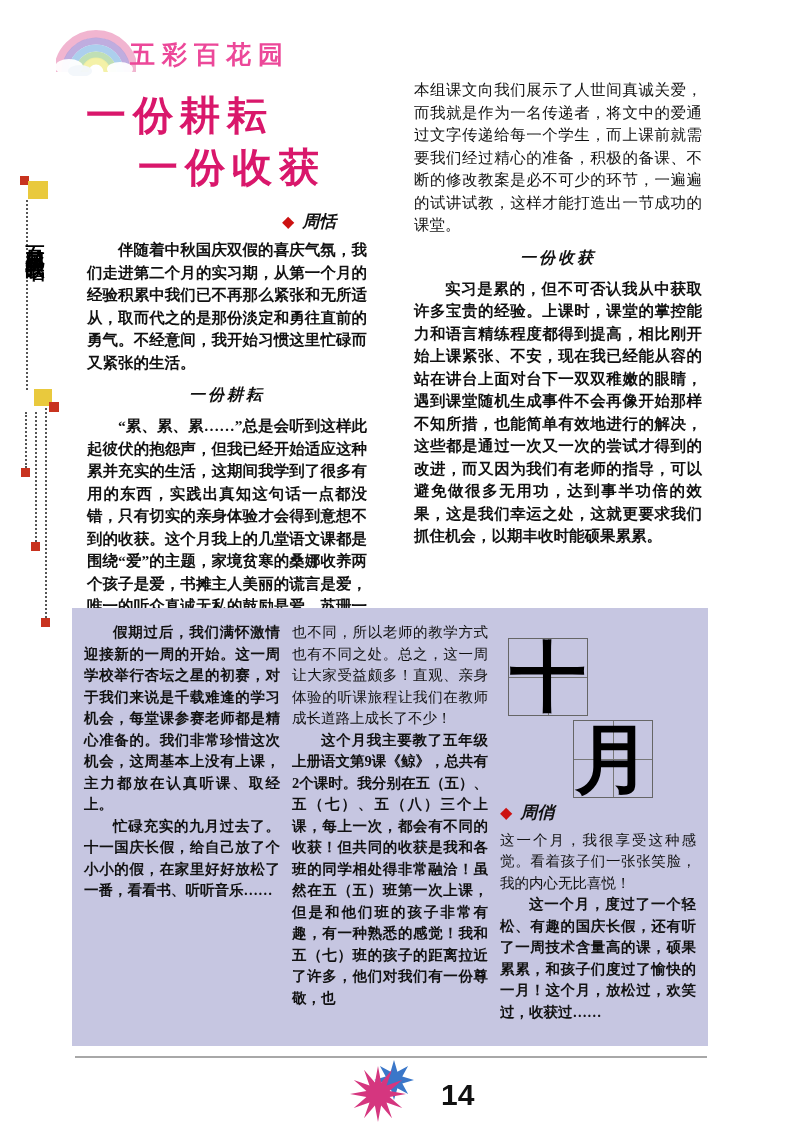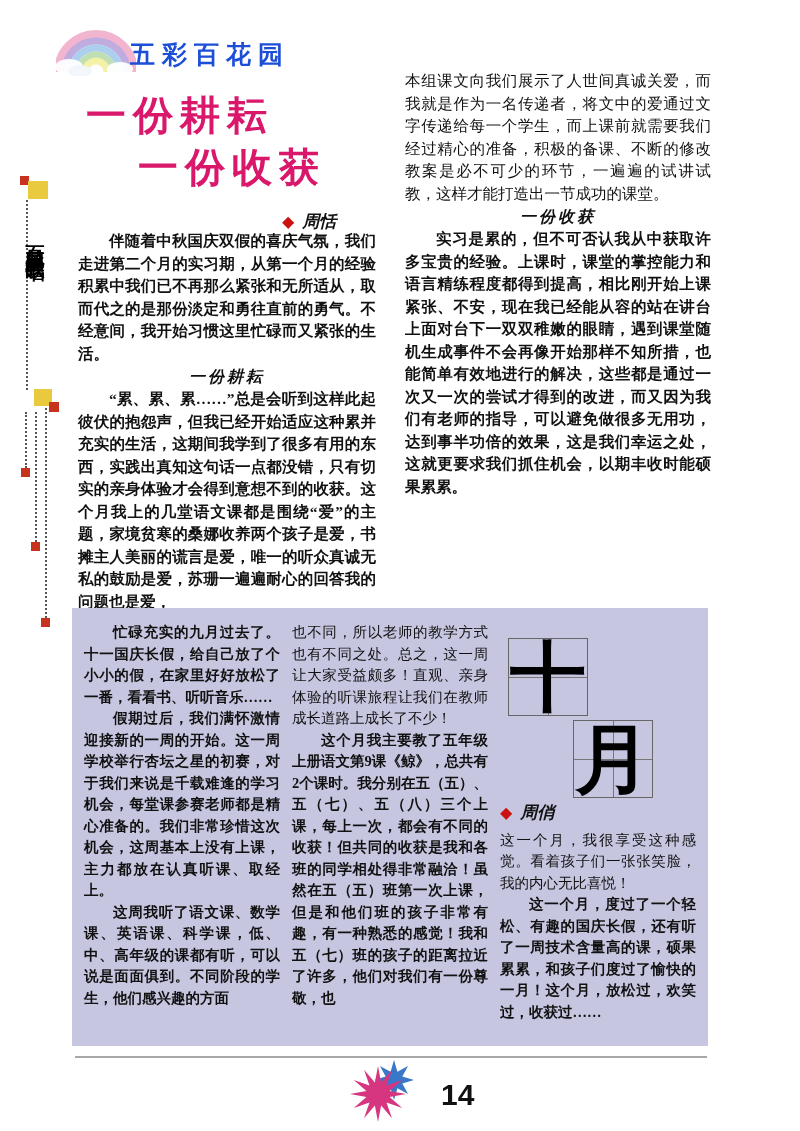--- a/index.html
+++ b/index.html
@@ -21,41 +21,41 @@
     writing-mode:vertical-rl;text-orientation:upright;
     font-weight:bold;font-size:19px;letter-spacing:3px;
     font-family:"Liberation Serif","DejaVu Serif",serif;
     color:#000;
   }
   
   .masthead{position:absolute;left:56px;top:16px;height:66px;}
   .rainbow{position:absolute;left:0;top:2px;}
   .masthead-title{
     position:absolute;left:74px;top:22px;white-space:nowrap;
-    font-size:25px;font-weight:bold;letter-spacing:7px;color:#1d4ed8;
+    font-size:25px;font-weight:bold;letter-spacing:7px;color:#ec4899;
   }
   
   .big-title{
     position:absolute;white-space:nowrap;
     font-family:"DejaVu Sans","Liberation Sans",sans-serif;
     font-weight:bold;font-size:40px;letter-spacing:7px;color:#d9176b;
   }
   .title-l1{left:86px;top:88px;}
   .title-l2{left:138px;top:140px;}
   .author-row{position:absolute;white-space:nowrap;font-weight:bold;font-size:17px;font-style:italic;}
   .author1{left:282px;top:210px;text-align:right;}
   .diamond{color:#cc1111;font-style:normal;font-size:16px;margin-right:8px;}
   
   .colL,.colR{
     position:absolute;
     font-size:15.5px;line-height:22.5px;text-align:justify;
   }
   .colL{left:78px;top:230px;width:298px;}
   .colR{left:405px;top:70px;width:306px;}
-  .colL p,.colR p{margin:0;}
+  .colL p,.colR p{margin:9px;}
   .ind{text-indent:2em;font-weight:bold;}
   .subhead{
     text-align:center;font-weight:bold;font-style:italic;
     font-size:16px;letter-spacing:3px;line-height:23px;
   }
   
   .lavbox{
     position:absolute;left:72px;top:608px;width:636px;height:438px;
     background:#c6c6e1;box-sizing:border-box;
     display:flex;gap:12px;padding:14px 12px;
@@ -135,23 +135,22 @@
   </div>
 
   <div class="colR">
     <p>本组课文向我们展示了人世间真诚关爱，而我就是作为一名传递者，将文中的爱通过文字传递给每一个学生，而上课前就需要我们经过精心的准备，积极的备课、不断的修改教案是必不可少的环节，一遍遍的试讲试教，这样才能打造出一节成功的课堂。</p>
     <div class="subhead">一份收获</div>
     <p class="ind">实习是累的，但不可否认我从中获取许多宝贵的经验。上课时，课堂的掌控能力和语言精练程度都得到提高，相比刚开始上课紧张、不安，现在我已经能从容的站在讲台上面对台下一双双稚嫩的眼睛，遇到课堂随机生成事件不会再像开始那样不知所措，也能简单有效地进行的解决，这些都是通过一次又一次的尝试才得到的改进，而又因为我们有老师的指导，可以避免做很多无用功，达到事半功倍的效果，这是我们幸运之处，这就更要求我们抓住机会，以期丰收时能硕果累累。</p>
   </div>
 
   <div class="lavbox">
     <div class="bcol">
+      <p class="ind">假期过后，我们满怀激情迎接新的一周的开始。这一周学校举行杏坛之星的初赛，对于我们来说是千载难逢的学习机会，每堂课参赛老师都是精心准备的。我们非常珍惜这次机会，这周基本上没有上课，主力都放在认真听课、取经上。</p>
       <p class="ind">忙碌充实的九月过去了。十一国庆长假，给自己放了个小小的假，在家里好好放松了一番，看看书、听听音乐……</p>
-      <p class="ind">假期过后，我们满怀激情迎接新的一周的开始。这一周学校举行杏坛之星的初赛，对于我们来说是千载难逢的学习机会，每堂课参赛老师都是精心准备的。我们非常珍惜这次机会，这周基本上没有上课，主力都放在认真听课、取经上。</p>
-      <p class="ind">这周我听了语文课、数学课、英语课、科学课，低、中、高年级的课都有听，可以说是面面俱到。不同阶段的学生，他们感兴趣的方面</p>
     </div>
     <div class="bcol">
       <p>也不同，所以老师的教学方式也有不同之处。总之，这一周让大家受益颇多！直观、亲身体验的听课旅程让我们在教师成长道路上成长了不少！</p>
       <p class="ind">这个月我主要教了五年级上册语文第9课《鲸》，总共有2个课时。我分别在五（五）、五（七）、五（八）三个上课，每上一次，都会有不同的收获！但共同的收获是我和各班的同学相处得非常融洽！虽然在五（五）班第一次上课，但是和他们班的孩子非常有趣，有一种熟悉的感觉！我和五（七）班的孩子的距离拉近了许多，他们对我们有一份尊敬，也</p>
     </div>
     <div class="bcol">
       <div class="calli">
         <div class="calbox calbox1">
           <div class="hline"></div>
           <div class="vline"></div>

